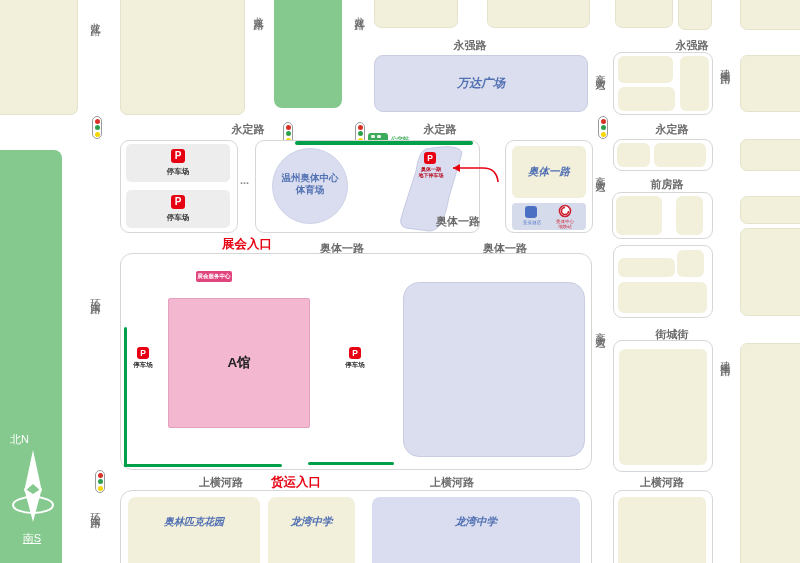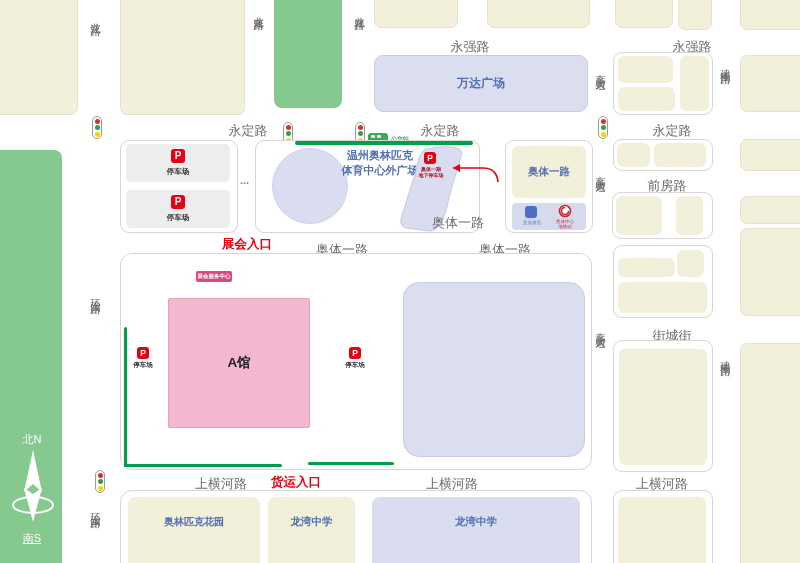--- a/index.html
+++ b/index.html
@@ -6,21 +6,21 @@
   .map{position:relative;width:800px;height:563px;background:#ffffff;overflow:hidden;
        font-family:"Liberation Sans","DejaVu Sans",sans-serif;}
   .abs{position:absolute;}
   .blk{position:absolute;background:#fff;border:1px solid #d6d6d6;border-radius:9px;box-sizing:border-box;}
   .cream{position:absolute;background:#f2efdb;border:1px solid #e6e3cd;border-radius:7px;box-sizing:border-box;}
   .sub{position:absolute;background:#f2efdb;border:none;border-radius:6px;}
   .grn{position:absolute;background:#85c98e;border-radius:8px;}
   .lav{position:absolute;background:#dbdeee;border:1px solid #c9cde2;border-radius:9px;box-sizing:border-box;}
   .gray{position:absolute;background:#ededed;border-radius:5px;}
   .vlab{position:absolute;writing-mode:vertical-rl;color:#6b6b6b;font-size:10.5px;letter-spacing:2px;white-space:nowrap;}
-  .hlab{position:absolute;color:#6b6b6b;font-size:13px;white-space:nowrap;transform:translateX(-50%);}
+  .hlab{position:absolute;color:#6b6b6b;font-size:11px;white-space:nowrap;transform:translateX(-50%);font-weight:bold;}
   .blab{color:#5271b3;font-weight:bold;}
   .tl{position:absolute;width:10px;height:23px;background:#fff;border:1px solid #9a9a9a;border-radius:5px;
       display:flex;flex-direction:column;align-items:center;justify-content:space-evenly;box-sizing:border-box;}
   .tl i{width:5px;height:5px;border-radius:50%;display:block;}
   .tl .r{background:#d93025;} .tl .g{background:#2f9e4f;} .tl .y{background:#f5d600;}
   .pb{position:absolute;background:#e60012;color:#fff;font-weight:bold;text-align:center;border-radius:3px;
       width:14px;height:14px;line-height:14px;font-size:10px;}
   .pb.sm{width:12px;height:12px;line-height:12px;font-size:8.5px;}
   .plabel{position:absolute;color:#333;font-weight:bold;font-size:7.5px;text-align:center;transform:translateX(-50%);white-space:nowrap;}
   .redbold{position:absolute;color:#e60012;font-weight:bold;font-size:12.5px;transform:translateX(-50%);white-space:nowrap;}
@@ -29,21 +29,21 @@
   .hallblock{position:absolute;background:#f4b7d0;border:1px solid #e4a0c0;border-radius:2px;display:flex;box-sizing:border-box;}
   .hall{flex:1;display:flex;align-items:center;justify-content:center;color:#222;
         font-weight:bold;font-size:13.5px;}
   .hall + .hall{border-left:1px solid #e2a3c0;}
   .badge{position:absolute;background:#e0457e;color:#fff;font-size:5.5px;font-weight:bold;
          border-radius:2px;display:flex;align-items:center;justify-content:center;white-space:nowrap;}
   .tiny-red{position:absolute;color:#b70016;font-weight:bold;font-size:5px;line-height:6px;text-align:center;transform:translateX(-50%);white-space:nowrap;}
   .poi-label{font-size:4.5px;line-height:5px;text-align:center;white-space:nowrap;display:block;}
   .busbody{position:absolute;width:20px;height:10px;background:#3daa5a;border-radius:3px;}
   .busbody b{position:absolute;top:2px;width:4px;height:3px;background:#e8f5ec;border-radius:1px;}
-  .center{display:flex;align-items:center;justify-content:center;text-align:right;}
+  .center{display:flex;align-items:center;justify-content:center;text-align:right;font-style:italic;}
 </style>
 </head>
 <body>
 
 <div class="map">
 
   <div class="cream" style="left:-12px;top:-12px;width:90px;height:127px;"></div>
   <div class="vlab" style="left:89px;top:14px;">龙江路</div>
   <div class="cream" style="left:120px;top:-12px;width:125px;height:127px;"></div>
   <div class="vlab" style="left:252px;top:8px;">龙康路</div>
@@ -93,21 +93,21 @@
   <div class="hlab" style="left:440px;top:122px;">永定路</div>
   <div class="hlab" style="left:672px;top:122px;">永定路</div>
 
   <div class="busbody" style="left:368px;top:133px;">
       <b style="left:3px;"></b>
       <b style="left:9px;"></b>
     </div>
   <div class="abs" style="left:391px;top:135px;font-size:6px;color:#3daa5a;font-weight:bold;">公交站</div>
 
   <div class="grn" style="left:-10px;top:150px;width:72px;height:425px;"></div>
-  <div class="abs" style="left:10px;top:432px;width:44px;text-align:center;color:#fff;font-size:11px;">北N</div>
+  <div class="abs" style="left:10px;top:432px;width:44px;text-align:left;color:#fff;font-size:11px;">北N</div>
   <svg class="abs" style="left:11px;top:448px;" width="44" height="80" viewBox="0 0 44 80">
     <ellipse cx="22" cy="57" rx="20" ry="8" fill="none" stroke="#fff" stroke-width="2"></ellipse>
     <polygon points="22,2 31,44 22,36 13,44" fill="#fff"></polygon>
     <polygon points="22,74 31,40 22,46 13,40" fill="#fff"></polygon>
   </svg>
   <div class="abs" style="left:10px;top:531px;width:44px;text-align:center;color:#fff;font-size:11px;text-decoration:underline;">南S</div>
   <div class="vlab" style="left:89px;top:290px;">环山东路</div>
   <div class="vlab" style="left:89px;top:504px;">环山东路</div>
   <span class="tl" style="left:95px;top:470px;">
       <i class="r"></i>
@@ -120,23 +120,23 @@
   <span class="pb" style="left:171px;top:149px;">P</span>
   <div class="plabel" style="left:178px;top:167px;">停车场</div>
   <div class="gray" style="left:126px;top:190px;width:104px;height:38px;"></div>
   <span class="pb" style="left:171px;top:195px;">P</span>
   <div class="plabel" style="left:178px;top:213px;">停车场</div>
   <div class="abs" style="left:240px;top:174px;color:#888;font-weight:bold;font-size:11px;">...</div>
 
   <div class="blk" style="left:255px;top:140px;width:225px;height:93px;"></div>
   <div class="routeline" style="left:295px;top:141px;width:178px;height:4px;"></div>
   <div class="abs" style="left:272px;top:148px;width:76px;height:76px;border-radius:50%;background:#d9ddef;border:1px solid #cdd2e8;box-sizing:border-box;"></div>
-  <div class="abs blab" style="left:330px;top:148px;width:100px;text-align:center;font-size:11px;line-height:15px;">
-    <span style="display:block;">温州奥林匹克</span>
-    <span style="display:block;">体育中心外广场</span>
+  <div class="abs blab" style="left:272px;top:172px;width:76px;text-align:center;font-size:9.5px;line-height:12px;">
+    <span style="display:block;">温州奥体中心</span>
+    <span style="display:block;">体育场</span>
   </div>
   <svg class="abs" style="left:396px;top:145px;" width="80" height="90" viewBox="0 0 80 90">
     <path d="M30,4 Q64,-2 66,8 L53,52 Q47,87 33,86 L10,83 Q2,81 6,70 L20,26 Q23,6 30,4 Z" fill="#d9ddef" stroke="#c6cbe3" stroke-width="1"></path>
   </svg>
   <span class="pb sm" style="left:424px;top:152px;">P</span>
   <div class="tiny-red" style="left:431px;top:166px;">
     <span style="display:block;">奥体一期</span>
     <span style="display:block;">地下停车场</span>
   </div>
   <svg class="abs" style="left:443px;top:158px;" width="57" height="26" viewBox="0 0 57 26">

